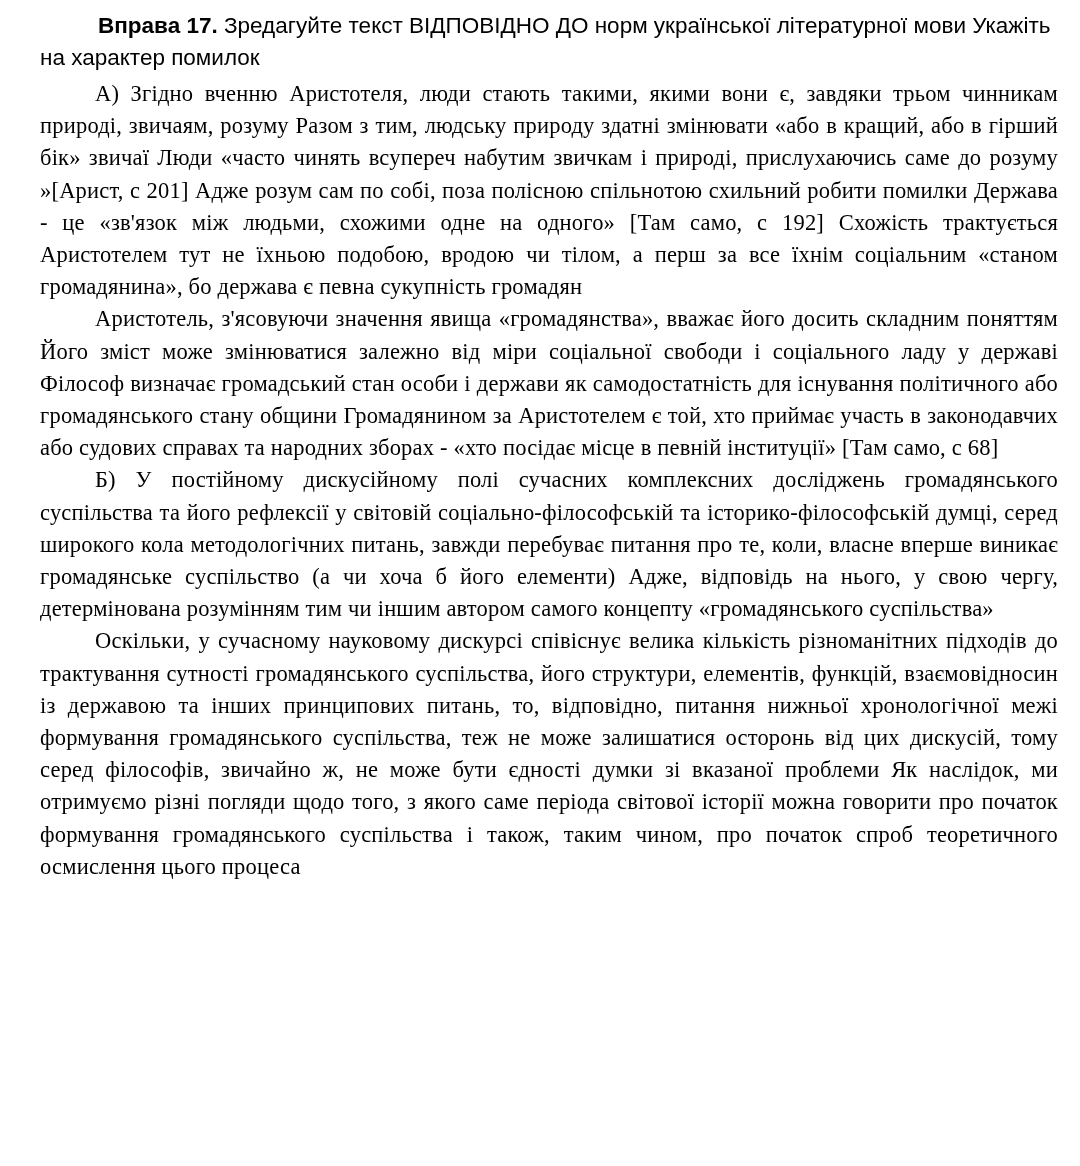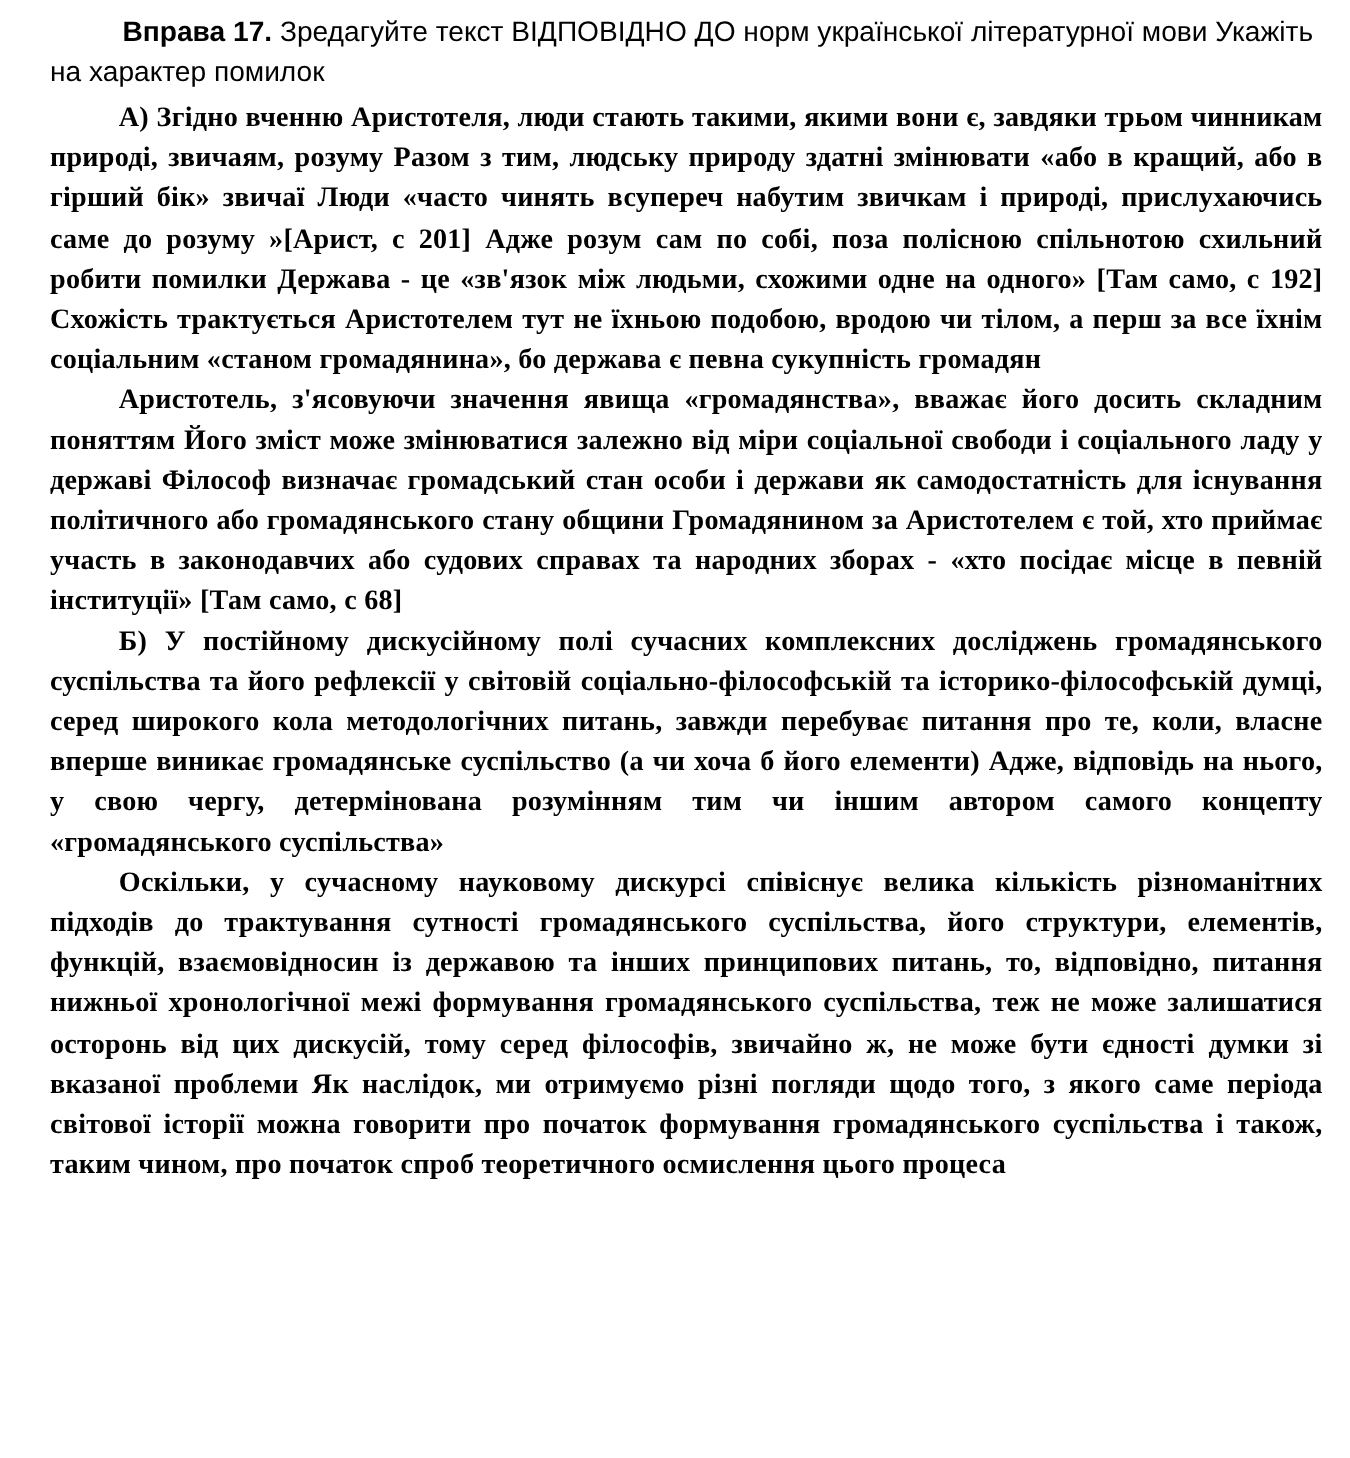--- a/index.html
+++ b/index.html
@@ -34,21 +34,20 @@
   }
   .body-para {
     font-family: "Liberation Serif", "DejaVu Serif", serif;
     font-size: 22.5px;
     line-height: 32.2px;
     margin: 0;
     text-indent: 55px;
     text-align: justify;
     color: #000000;
     letter-spacing: 0.2px;
-    font-weight: bold;
   }
 </style>
 </head>
 <body>
 
 <div class="page">
 
   <p class="heading"><span class="exercise-label">Вправа 17.</span> <span>Зредагуйте текст ВІДПОВІДНО ДО норм української літературної мови Укажіть на характер помилок</span></p>
 
   <p class="body-para">А) Згідно вченню Аристотеля, люди стають такими, якими вони є, завдяки трьом чинникам природі, звичаям, розуму Разом з тим, людську природу здатні змінювати «або в кращий, або в гірший бік» звичаї Люди «часто чинять всупереч набутим звичкам і природі, прислухаючись саме до розуму »[Арист, с 201] Адже розум сам по собі, поза полісною спільнотою схильний робити помилки Держава - це «зв'язок між людьми, схожими одне на одного» [Там само, с 192] Схожість трактується Аристотелем тут не їхньою подобою, вродою чи тілом, а перш за все їхнім соціальним «станом громадянина», бо держава є певна сукупність громадян</p>

